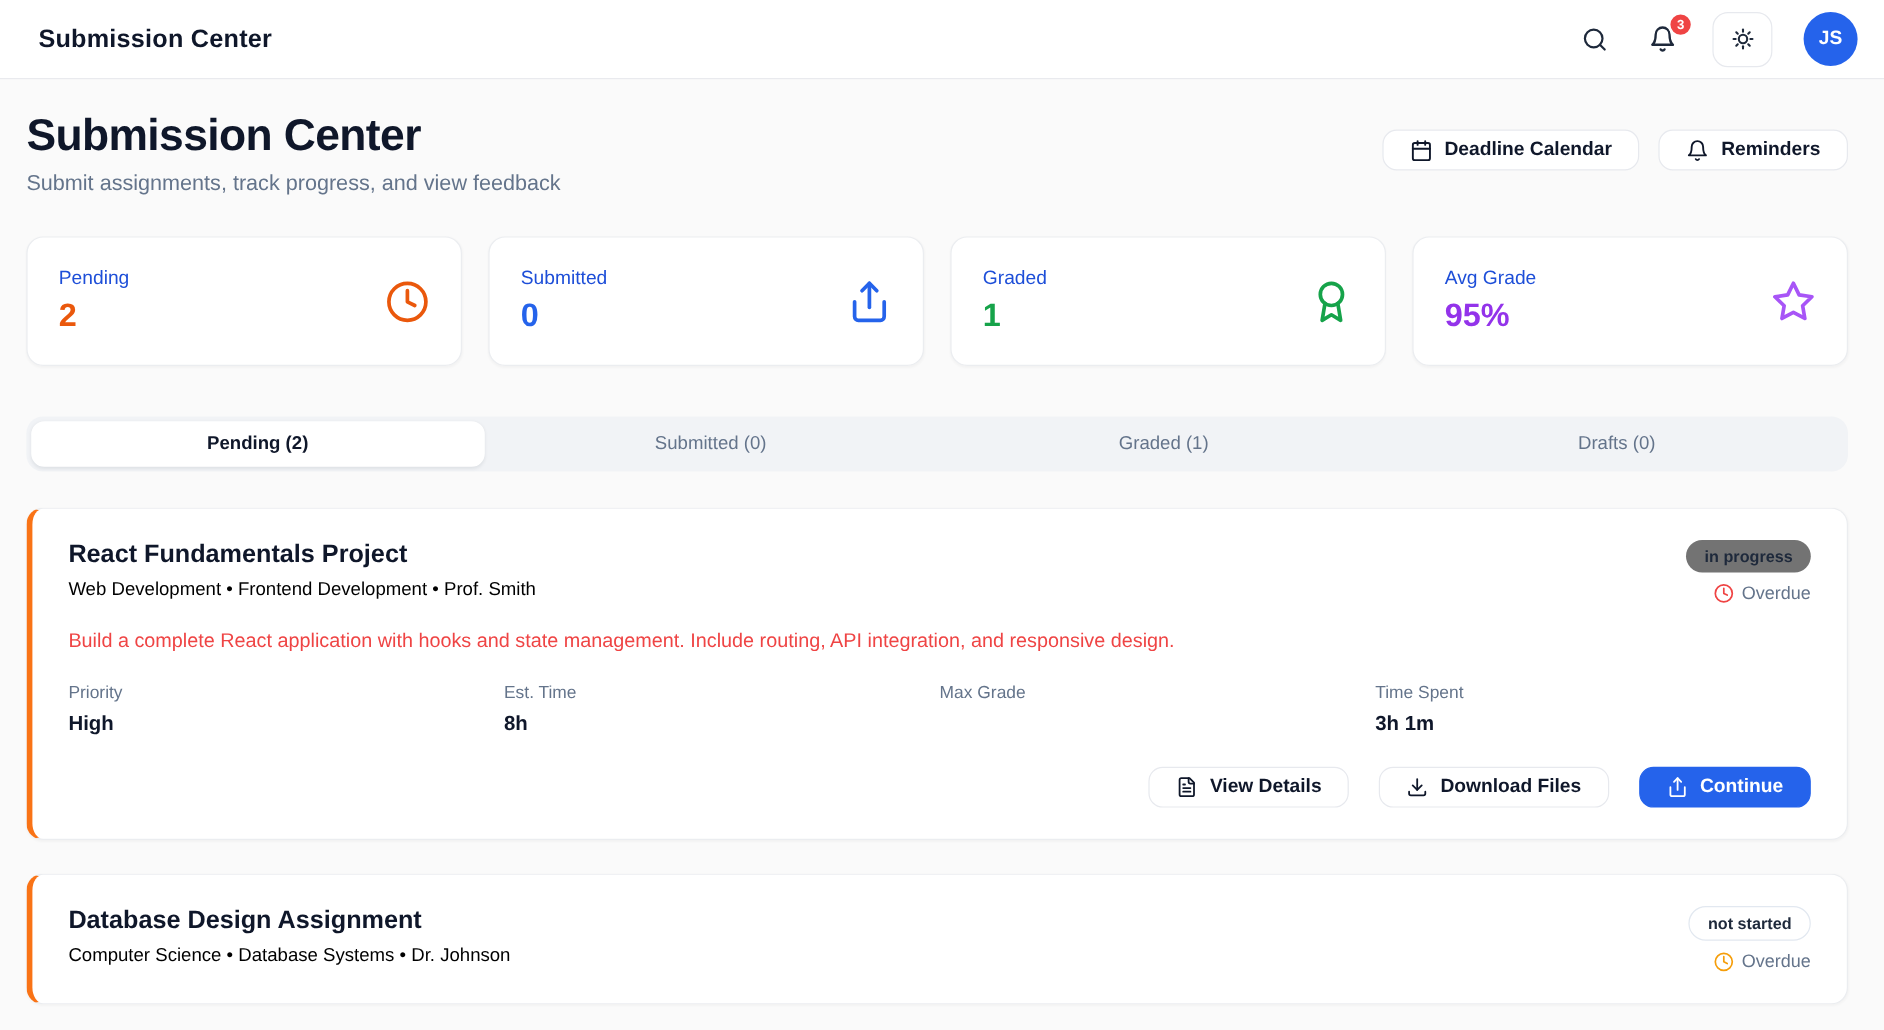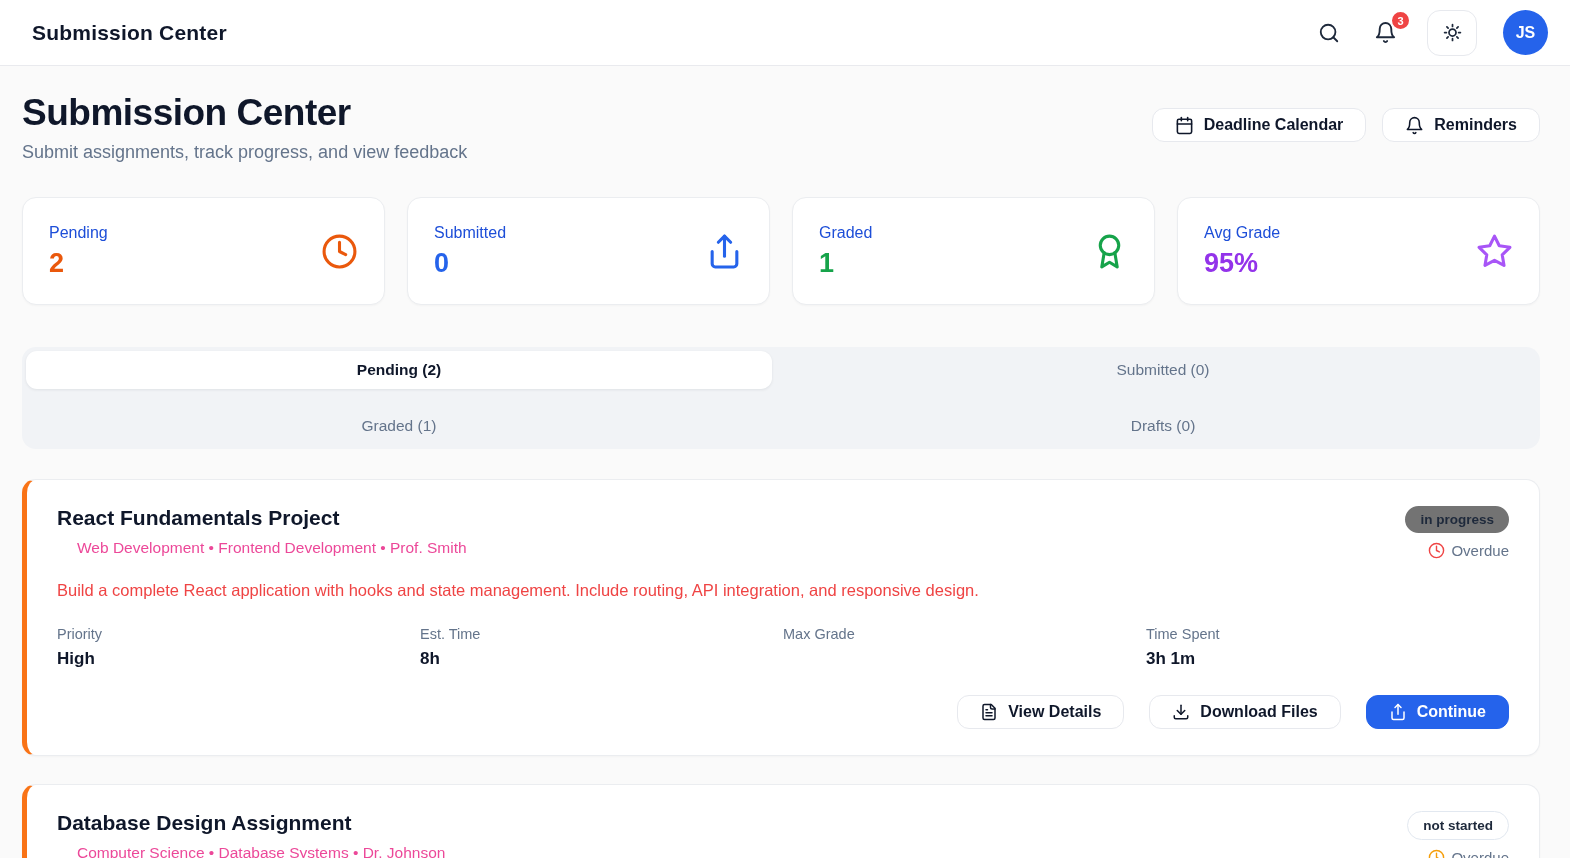--- a/index.html
+++ b/index.html
@@ -60,37 +60,37 @@
   }
   .stat-label { font-size: 16px; color: #1d4ed8; margin-bottom: 6px; }
   .stat-value { font-size: 27px; font-weight: 700; }
   .c-orange { color: #ea580c; } .c-blue { color: #2563eb; }
   .c-green { color: #16a34a; } .c-purple { color: #9333ea; }
   .c-star  { color: #a855f7; } .c-red { color: #ef4444; } .c-amber { color: #f59e0b; }
 
   
   .tabs {
     background: #f1f3f6; border-radius: 14px; padding: 4px;
-    display: grid; grid-template-columns: repeat(2, 1fr); margin-bottom: 30px; gap: 18px;
+    display: grid; grid-template-columns: repeat(4, 1fr); margin-bottom: 30px;
   }
   .tab {
     height: 38px; border: none; background: transparent; border-radius: 11px;
     font-size: 15.5px; font-weight: 500; color: #64748b; cursor: pointer; font-family: inherit;
   }
   .tab.active { background: #fff; color: #0f172a; font-weight: 600; box-shadow: 0 1px 3px rgba(15,23,42,.08); }
 
   
   .assign-card {
     background: #fff; border: 1px solid #ebedf0; border-left: 5px solid #f97316;
     border-radius: 14px; padding: 26px 30px 26px 30px; margin-bottom: 28px;
     box-shadow: 0 1px 2px rgba(15,23,42,.03);
   }
   .card-head { display: flex; justify-content: space-between; align-items: flex-start; }
   .card-title { font-size: 21px; font-weight: 700; margin-bottom: 9px; }
-  .card-meta { font-size: 15.5px; color: #ec4899; margin-left: 20px; }
+  .card-meta { font-size: 15.5px; color: #000000; }
   .card-status { display: flex; flex-direction: column; align-items: flex-end; gap: 9px; }
   .pill {
     font-size: 13.5px; font-weight: 700; color: #1e293b;
     background: #737373; border-radius: 999px; padding: 6px 15px;
   }
   .pill-outline { background: #fff; border: 1px solid #e2e8f0; }
   .overdue { display: flex; align-items: center; gap: 6px; font-size: 15px; color: #64748b; }
   .card-desc { font-size: 16.5px; color: #ef4444; margin: 22px 0 26px 0; }
   .fields { display: grid; grid-template-columns: repeat(4, 1fr); margin-bottom: 26px; }
   .field-label { font-size: 14.5px; color: #64748b; margin-bottom: 7px; }

